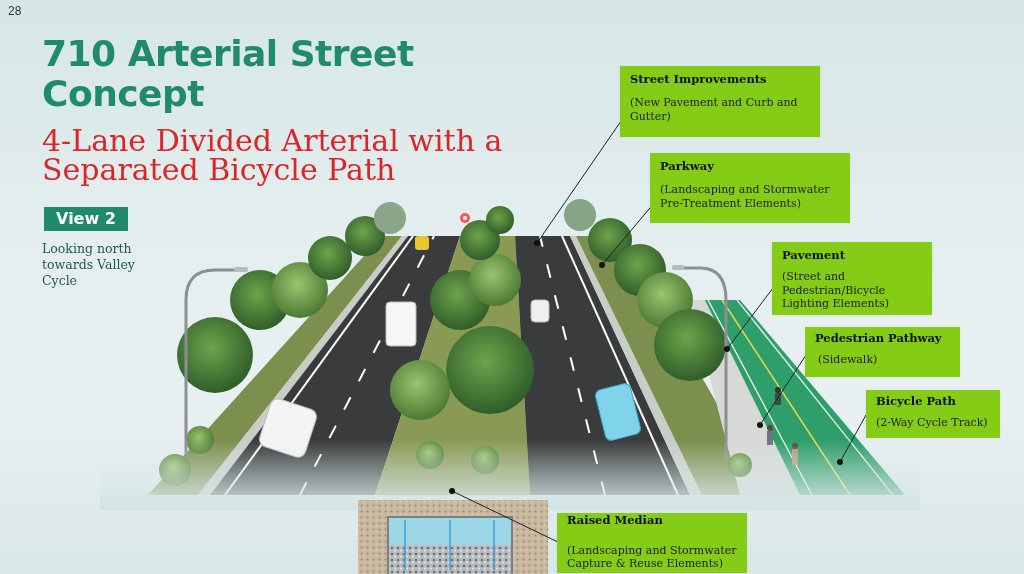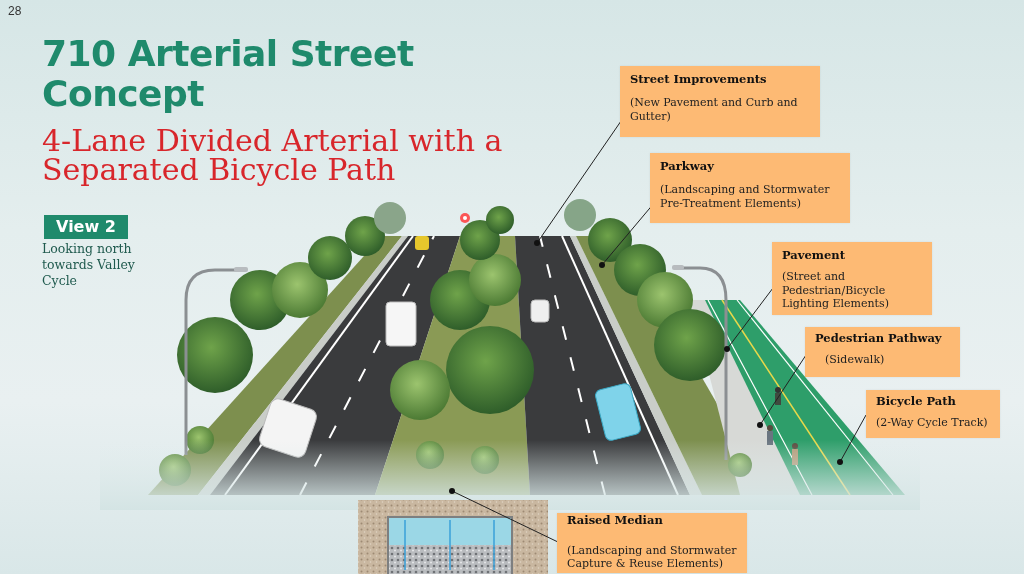--- a/index.html
+++ b/index.html
@@ -4,26 +4,26 @@
 <style>
   html, body { margin:0; padding:0; }
   body {
     width:1024px; height:574px; overflow:hidden; position:relative;
     background: linear-gradient(180deg,#d6e6e6 0%,#e4eeee 40%,#e9f0f1 70%,#d9e7e8 100%);
     font-family: "Liberation Serif", serif;
   }
   .slide-num { position:absolute; left:8px; top:4px; font-size:12px; color:#333; font-family:Liberation Sans, sans-serif; }
   .title { position:absolute; left:42px; top:34px; color:#1f8a6c; font-family:"DejaVu Sans", sans-serif; font-weight:bold; font-size:36px; line-height:40px; letter-spacing:-0.5px; }
   .subtitle { position:absolute; left:42px; top:126px; color:#d8262b; font-family:"DejaVu Serif", serif; font-size:30px; line-height:29px; }
-  .view-badge { position:absolute; left:44px; top:215px; width:84px; height:24px; background:#1f8a6c; color:#fff; font-family:"DejaVu Sans", sans-serif; font-weight:bold; font-size:16px; line-height:24px; text-align:center; }
+  .view-badge { position:absolute; left:44px; top:207px; width:84px; height:24px; background:#1f8a6c; color:#fff; font-family:"DejaVu Sans", sans-serif; font-weight:bold; font-size:16px; line-height:24px; text-align:center; }
   .view-desc { position:absolute; left:42px; top:241px; width:120px; color:#1f5a4e; font-family:"DejaVu Serif", serif; font-size:12.5px; line-height:16px; }
 
   .scene { position:absolute; left:0; top:0; width:1024px; height:574px; }
 
-  .callout { position:absolute; background:#fdba74; padding:6px 10px 8px 10px; box-sizing:border-box; box-shadow:0 0 2px rgba(0,0,0,0.08); }
+  .callout { position:absolute; background:#84cc16; padding:6px 10px 8px 10px; box-sizing:border-box; box-shadow:0 0 2px rgba(0,0,0,0.08); }
   .callout .c-title { font-family:"DejaVu Serif", serif; font-weight:bold; font-size:11.5px; color:#111; line-height:15px; }
   .callout .c-desc { font-family:"DejaVu Serif", serif; font-size:11px; color:#222; line-height:14px; margin-top:9px; }
 </style>
 </head>
 <body>
 
 <div class="slide-num">28</div>
 
 <div class="title">
   <div>710 Arterial Street</div>
@@ -174,21 +174,21 @@
   <div class="c-desc">(Landscaping and Stormwater Pre-Treatment Elements)</div>
 </div>
 
 <div class="callout" style="left:772px; top:242px; width:160px; height:73px;">
   <div class="c-title">Pavement</div>
   <div class="c-desc" style="margin-top:7px; line-height:13.5px;">(Street and Pedestrian/Bicycle Lighting Elements)</div>
 </div>
 
 <div class="callout" style="left:805px; top:327px; width:155px; height:50px; padding-top:4px;">
   <div class="c-title">Pedestrian Pathway</div>
-  <div class="c-desc" style="padding-left:3px; margin-top:7px;margin-left:7px;">(Sidewalk)</div>
+  <div class="c-desc" style="padding-left:3px; margin-top:7px;">(Sidewalk)</div>
 </div>
 
 <div class="callout" style="left:866px; top:390px; width:134px; height:48px; padding-top:4px;">
   <div class="c-title">Bicycle Path</div>
   <div class="c-desc" style="margin-top:7px;">(2-Way Cycle Track)</div>
 </div>
 
 <div class="callout" style="left:557px; top:513px; width:190px; height:60px; padding-top:0;">
   <div class="c-title">Raised Median</div>
   <div class="c-desc" style="margin-top:16px; line-height:13px;">(Landscaping and Stormwater Capture &amp; Reuse Elements)</div>

